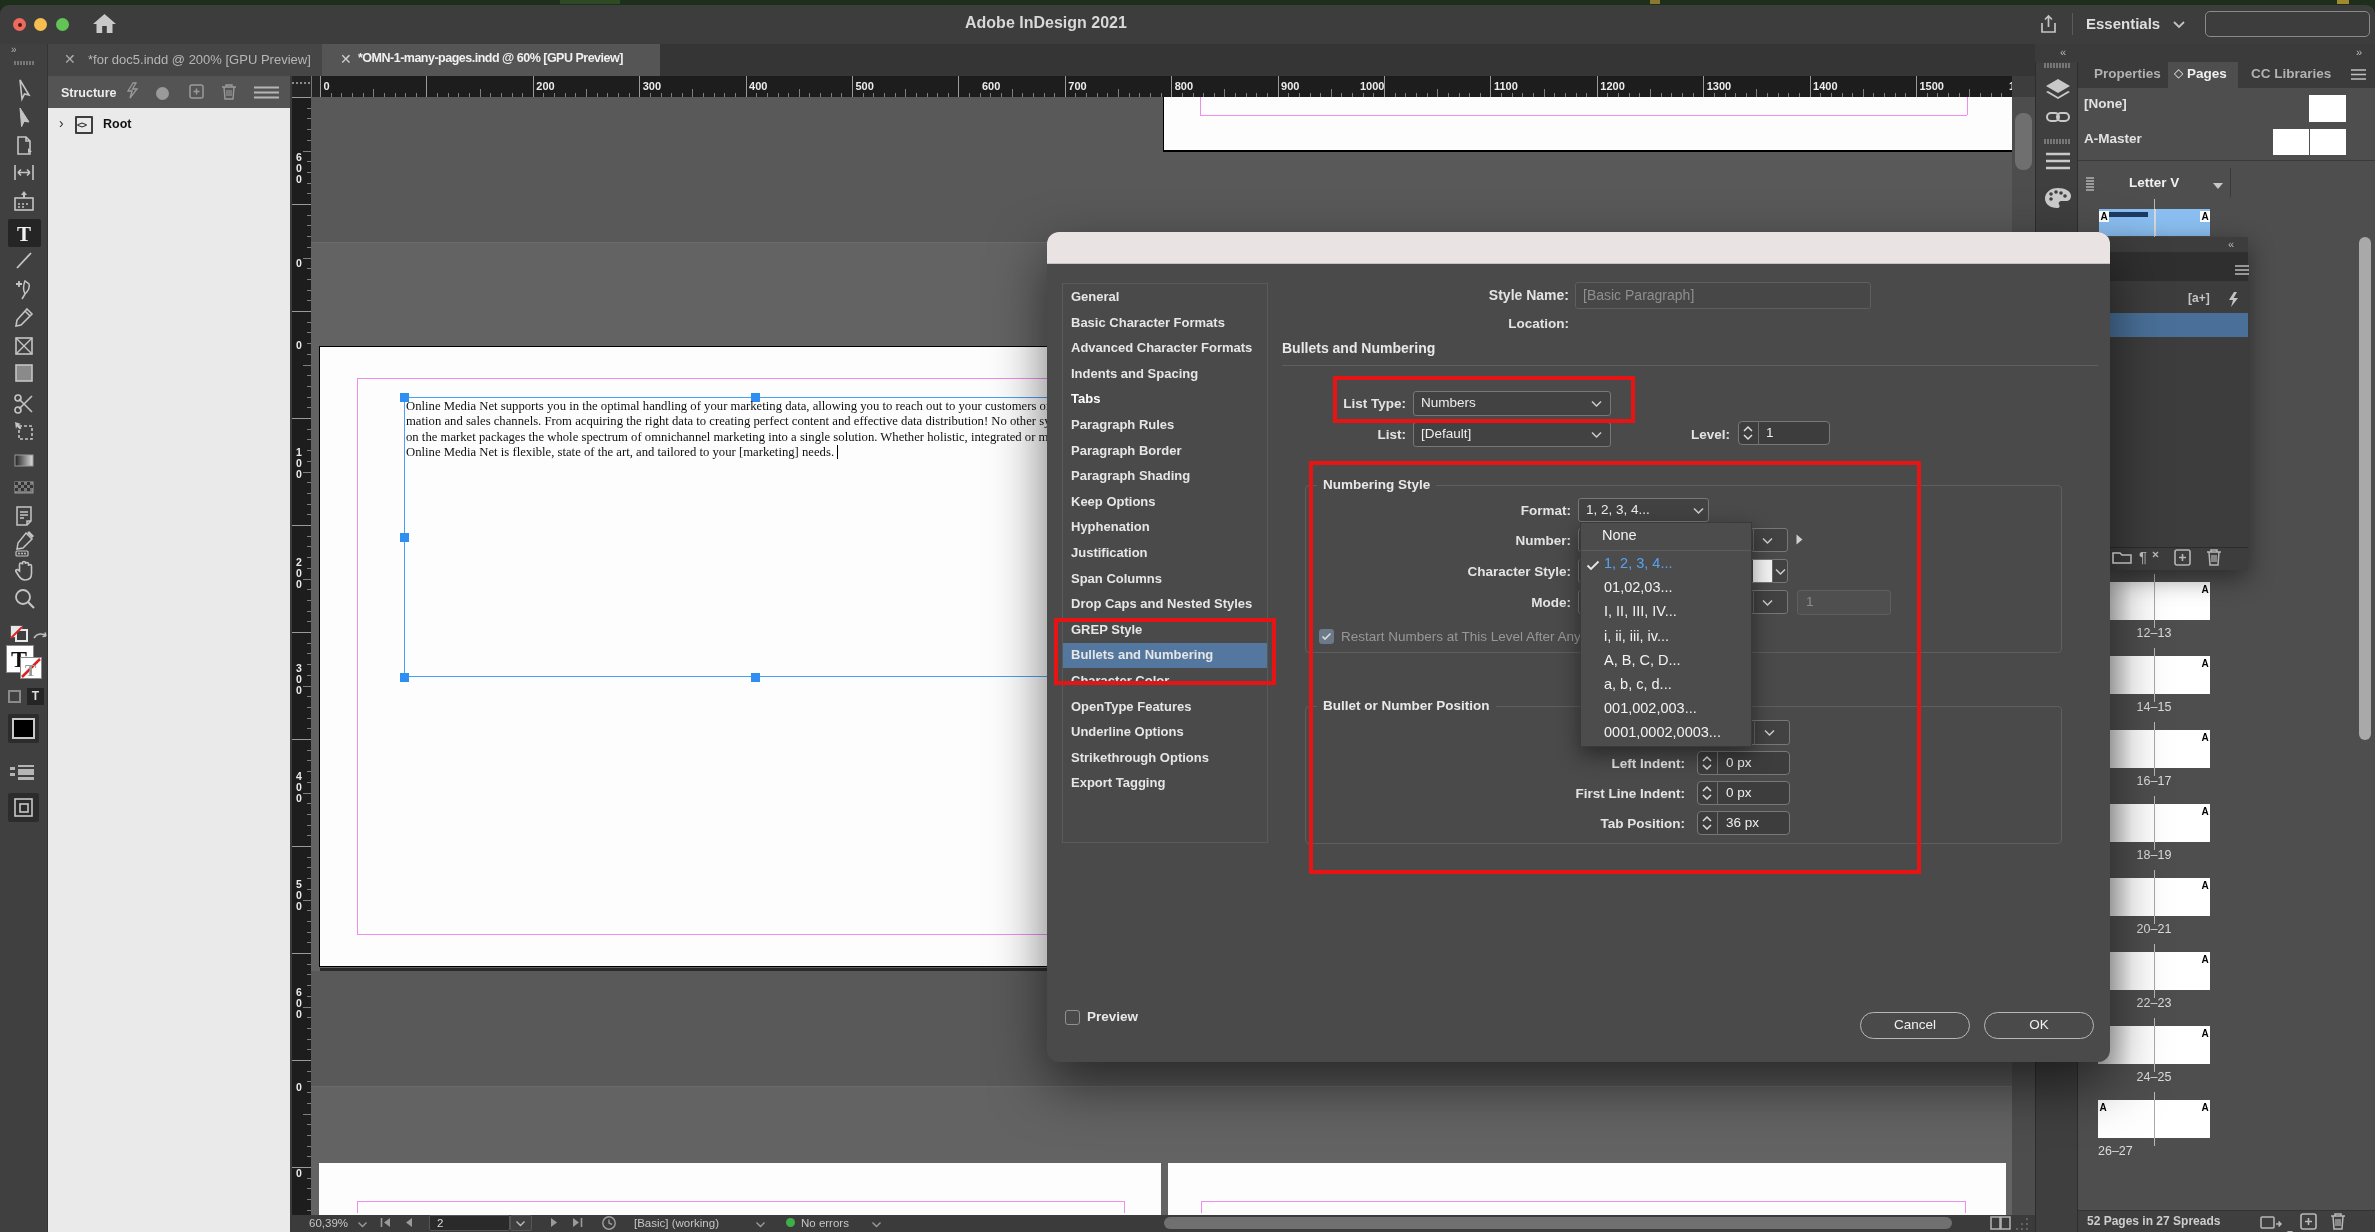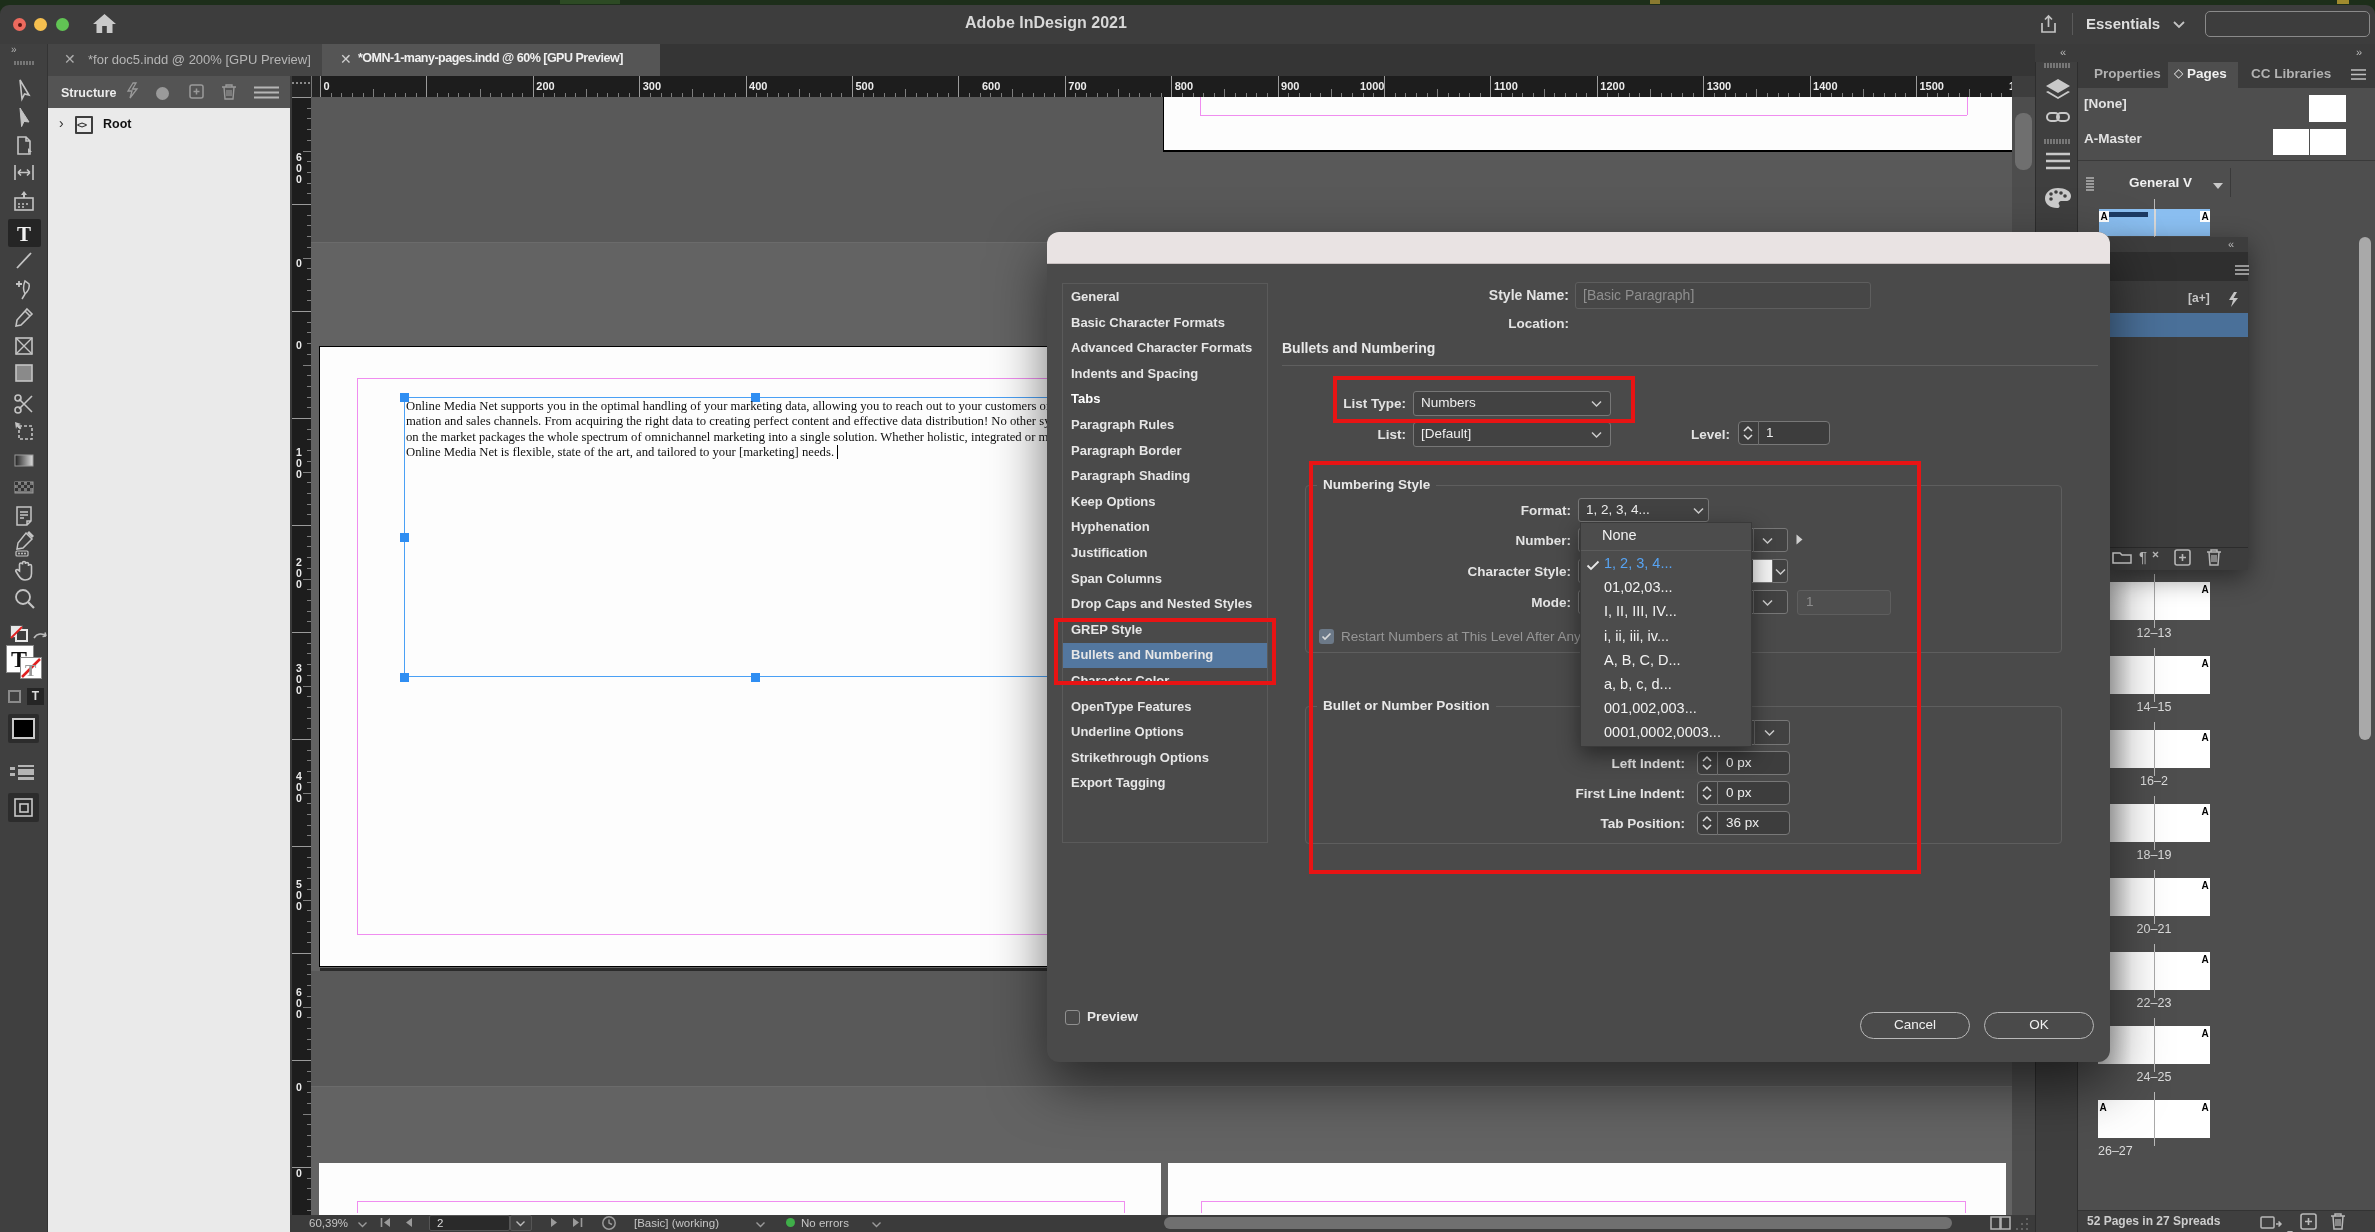--- a/index.html
+++ b/index.html
@@ -593,21 +593,21 @@
     <div style="position: absolute; left: 231px; top: 7px; width: 37px; height: 27px; background: rgb(255, 255, 255);"></div>
     <div style="position: absolute; left: 6px; top: 43px; font-size: 13.5px; color: rgb(226, 226, 226); font-weight: bold;">A-Master</div>
     <div style="position: absolute; left: 195px; top: 41px; width: 36px; height: 26px; background: rgb(255, 255, 255);"></div>
     <div style="position: absolute; left: 232px; top: 41px; width: 36px; height: 26px; background: rgb(255, 255, 255);"></div>
     <div style="position: absolute; left: 0px; top: 72px; width: 297px; height: 1px; background: rgb(58, 58, 58);"></div>
     <div style="position: absolute; left: 8px; top: 89px; width: 8px; height: 2px; background: rgb(154, 154, 154);"></div>
     <div style="position: absolute; left: 8px; top: 92px; width: 8px; height: 2px; background: rgb(154, 154, 154);"></div>
     <div style="position: absolute; left: 8px; top: 95px; width: 8px; height: 2px; background: rgb(154, 154, 154);"></div>
     <div style="position: absolute; left: 8px; top: 98px; width: 8px; height: 2px; background: rgb(154, 154, 154);"></div>
     <div style="position: absolute; left: 8px; top: 101px; width: 8px; height: 2px; background: rgb(154, 154, 154);"></div>
-    <div style="position: absolute; left: 51px; top: 87px; font-size: 13.5px; font-weight: bold; color: rgb(240, 240, 240);">General V</div>
+    <div style="position: absolute; left: 51px; top: 87px; font-size: 13.5px; font-weight: bold; color: rgb(240, 240, 240);">Letter V</div>
     <div style="position: absolute; left: 152px; top: 80px; width: 1px; height: 29px; background: rgb(58, 58, 58);"></div>
     <div style="position: absolute; left: 76px; top: 111px; width: 1px; height: 44px; background: rgb(185, 185, 185);"></div>
     <div style="position: absolute; left: 21px; top: 121px; width: 111px; height: 27px; background: rgb(138, 190, 240);"></div>
     <div style="position: absolute; left: 76px; top: 121px; width: 2px; height: 27px; background: rgb(216, 216, 216);"></div>
     <div style="position: absolute; left: 30px; top: 124px; width: 40px; height: 5px; background: rgb(28, 58, 99);"></div>
     <div style="position: absolute; left: 21px; top: 123px; width: 10px; height: 11px; background: rgb(255, 255, 255); font-size: 10px; font-weight: bold; color: rgb(0, 0, 0); text-align: center; line-height: 11px;">A</div>
     <div style="position: absolute; left: 122px; top: 123px; width: 10px; height: 11px; background: rgb(255, 255, 255); font-size: 10px; font-weight: bold; color: rgb(0, 0, 0); text-align: center; line-height: 11px;">A</div>
     <div style="position: absolute; left: 76px; top: 486px; width: 1px; height: 54px; background: rgb(185, 185, 185);"></div>
     <div style="position: absolute; left: 20px; top: 494px; width: 56px; height: 38px; background: linear-gradient(to right, rgb(192, 192, 192), rgb(255, 255, 255) 60%);"></div>
     <div style="position: absolute; left: 77px; top: 494px; width: 55px; height: 38px; background: rgb(255, 255, 255);"></div>
@@ -621,21 +621,21 @@
     <div style="position: absolute; left: 76px; top: 568px; width: 1px; height: 38px; background: rgb(170, 170, 170);"></div>
     <div style="position: absolute; left: 122px; top: 570px; width: 10px; height: 11px; background: rgb(255, 255, 255); font-size: 10px; font-weight: bold; color: rgb(0, 0, 0); text-align: center; line-height: 11px;">A</div>
     <div style="position: absolute; left: 20px; top: 570px; width: 10px; height: 11px; background: rgb(255, 255, 255); font-size: 10px; font-weight: bold; color: rgb(0, 0, 0); text-align: center; line-height: 11px;">A</div>
     <div style="position: absolute; left: 20px; top: 612px; width: 112px; text-align: center; font-size: 12.5px; color: rgb(220, 220, 220);">14–15</div>
     <div style="position: absolute; left: 76px; top: 634px; width: 1px; height: 54px; background: rgb(185, 185, 185);"></div>
     <div style="position: absolute; left: 20px; top: 642px; width: 56px; height: 38px; background: linear-gradient(to right, rgb(192, 192, 192), rgb(255, 255, 255) 60%);"></div>
     <div style="position: absolute; left: 77px; top: 642px; width: 55px; height: 38px; background: rgb(255, 255, 255);"></div>
     <div style="position: absolute; left: 76px; top: 642px; width: 1px; height: 38px; background: rgb(170, 170, 170);"></div>
     <div style="position: absolute; left: 122px; top: 644px; width: 10px; height: 11px; background: rgb(255, 255, 255); font-size: 10px; font-weight: bold; color: rgb(0, 0, 0); text-align: center; line-height: 11px;">A</div>
     <div style="position: absolute; left: 20px; top: 644px; width: 10px; height: 11px; background: rgb(255, 255, 255); font-size: 10px; font-weight: bold; color: rgb(0, 0, 0); text-align: center; line-height: 11px;">A</div>
-    <div style="position: absolute; left: 20px; top: 686px; width: 112px; text-align: center; font-size: 12.5px; color: rgb(220, 220, 220);">16–2</div>
+    <div style="position: absolute; left: 20px; top: 686px; width: 112px; text-align: center; font-size: 12.5px; color: rgb(220, 220, 220);">16–17</div>
     <div style="position: absolute; left: 76px; top: 708px; width: 1px; height: 54px; background: rgb(185, 185, 185);"></div>
     <div style="position: absolute; left: 20px; top: 716px; width: 56px; height: 38px; background: linear-gradient(to right, rgb(192, 192, 192), rgb(255, 255, 255) 60%);"></div>
     <div style="position: absolute; left: 77px; top: 716px; width: 55px; height: 38px; background: rgb(255, 255, 255);"></div>
     <div style="position: absolute; left: 76px; top: 716px; width: 1px; height: 38px; background: rgb(170, 170, 170);"></div>
     <div style="position: absolute; left: 122px; top: 718px; width: 10px; height: 11px; background: rgb(255, 255, 255); font-size: 10px; font-weight: bold; color: rgb(0, 0, 0); text-align: center; line-height: 11px;">A</div>
     <div style="position: absolute; left: 20px; top: 718px; width: 10px; height: 11px; background: rgb(255, 255, 255); font-size: 10px; font-weight: bold; color: rgb(0, 0, 0); text-align: center; line-height: 11px;">A</div>
     <div style="position: absolute; left: 20px; top: 760px; width: 112px; text-align: center; font-size: 12.5px; color: rgb(220, 220, 220);">18–19</div>
     <div style="position: absolute; left: 76px; top: 782px; width: 1px; height: 54px; background: rgb(185, 185, 185);"></div>
     <div style="position: absolute; left: 20px; top: 790px; width: 56px; height: 38px; background: linear-gradient(to right, rgb(192, 192, 192), rgb(255, 255, 255) 60%);"></div>
     <div style="position: absolute; left: 77px; top: 790px; width: 55px; height: 38px; background: rgb(255, 255, 255);"></div>

